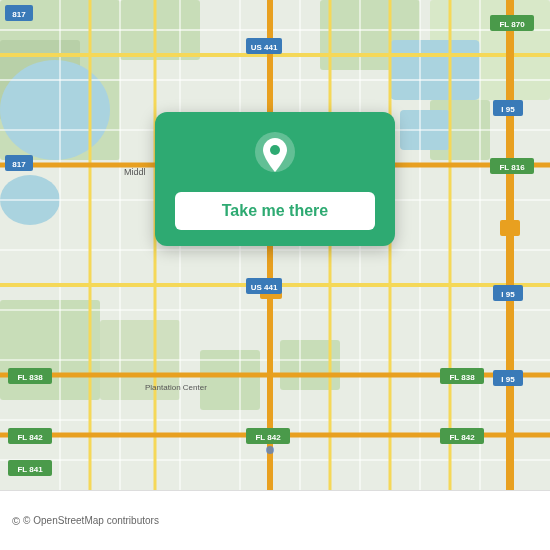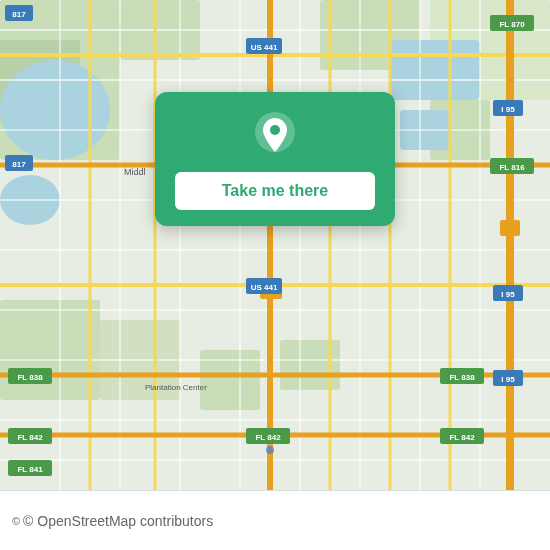--- a/index.html
+++ b/index.html
@@ -16,21 +16,21 @@
       width: 550px;
       height: 490px;
       position: relative;
       overflow: hidden;
       background-color: #e8f0e8;
     }
 
     
     #cta-card {
       position: absolute;
-      top: 92px;
+      top: 112px;
       left: 155px;
       width: 240px;
       background: #2eaa72;
       border-radius: 12px;
       display: flex;
       flex-direction: column;
       align-items: center;
       padding: 20px 20px 16px 20px;
       box-shadow: 0 4px 16px rgba(0,0,0,0.25);
     }
@@ -227,16 +227,16 @@
     <path d="M24 6 C17 6 12 12 12 18 C12 26 24 40 24 40 C24 40 36 26 36 18 C36 12 31 6 24 6 Z" fill="white"></path>
     <circle cx="24" cy="18" r="5" fill="#2eaa72"></circle>
   </svg>
 
   <button id="cta-button">Take me there</button>
 </div>
 
 <div id="bottom-bar">
   <div id="attribution">
     <span>©</span>
-    <span style="font-size:14px;color:#666;">© OpenStreetMap contributors</span>
+    <span style="font-size:10px;color:#666;">© OpenStreetMap contributors</span>
   </div>
 
 </div>
 
 </body></html>

